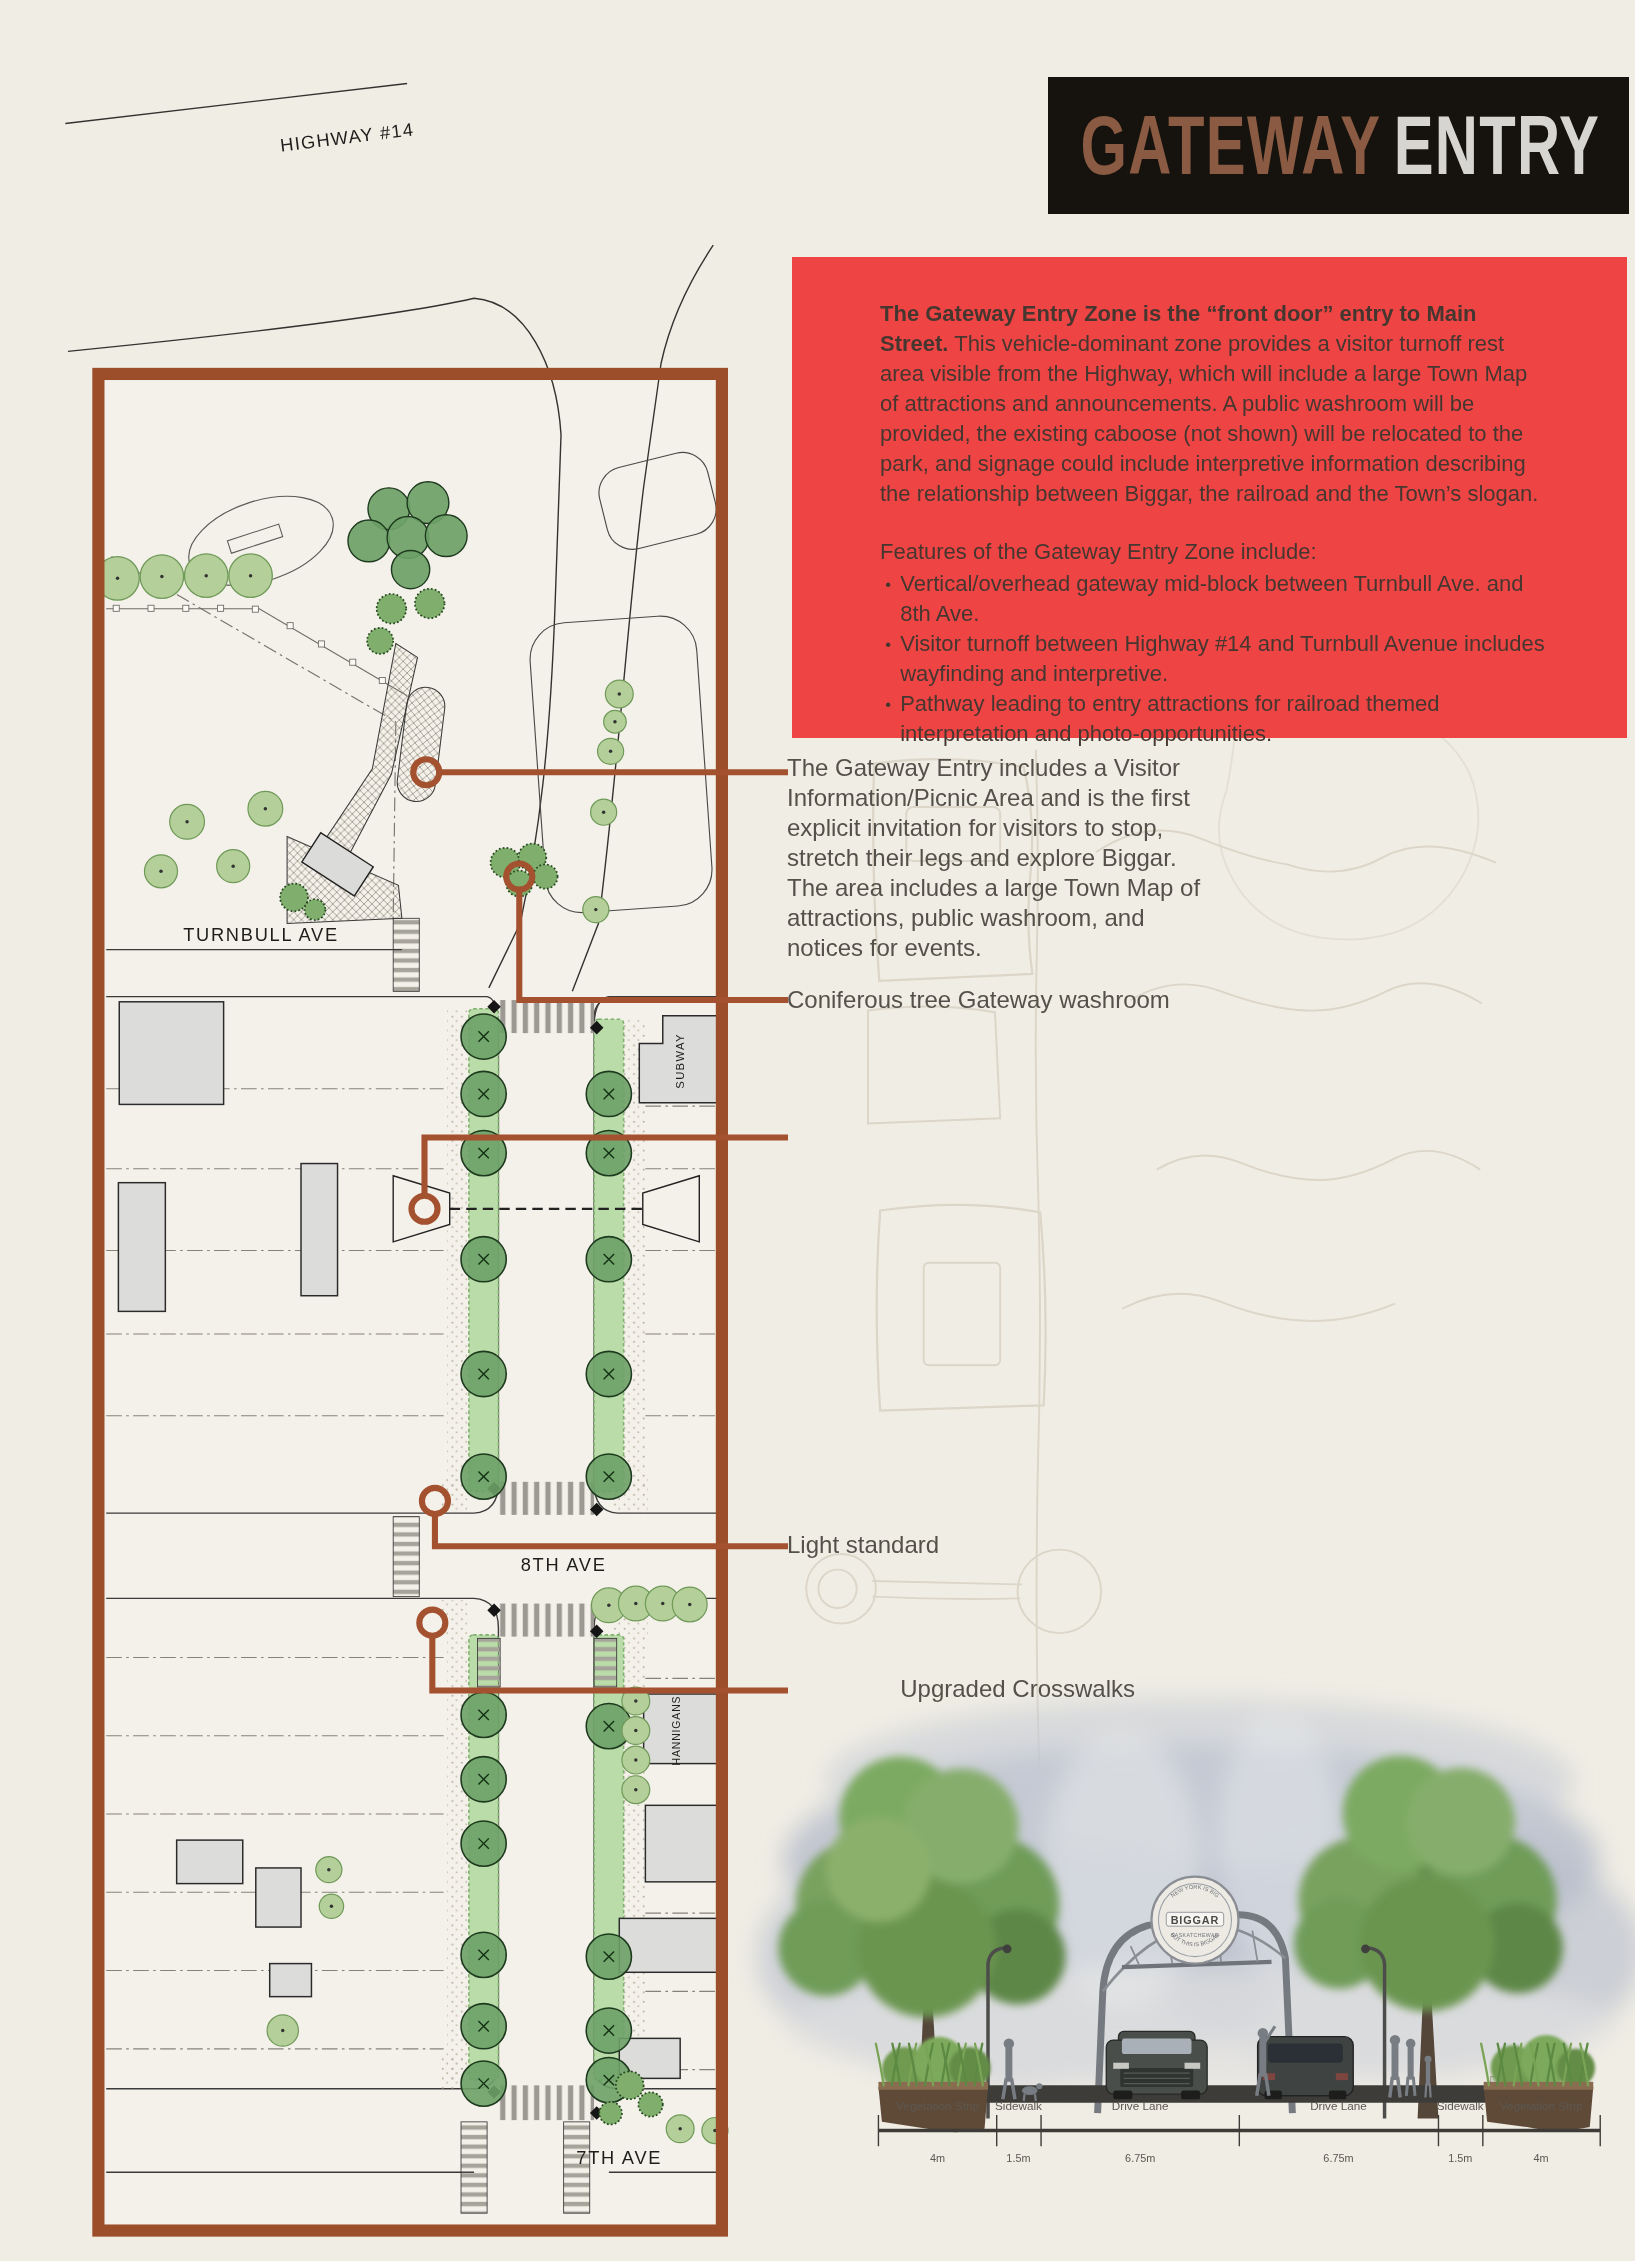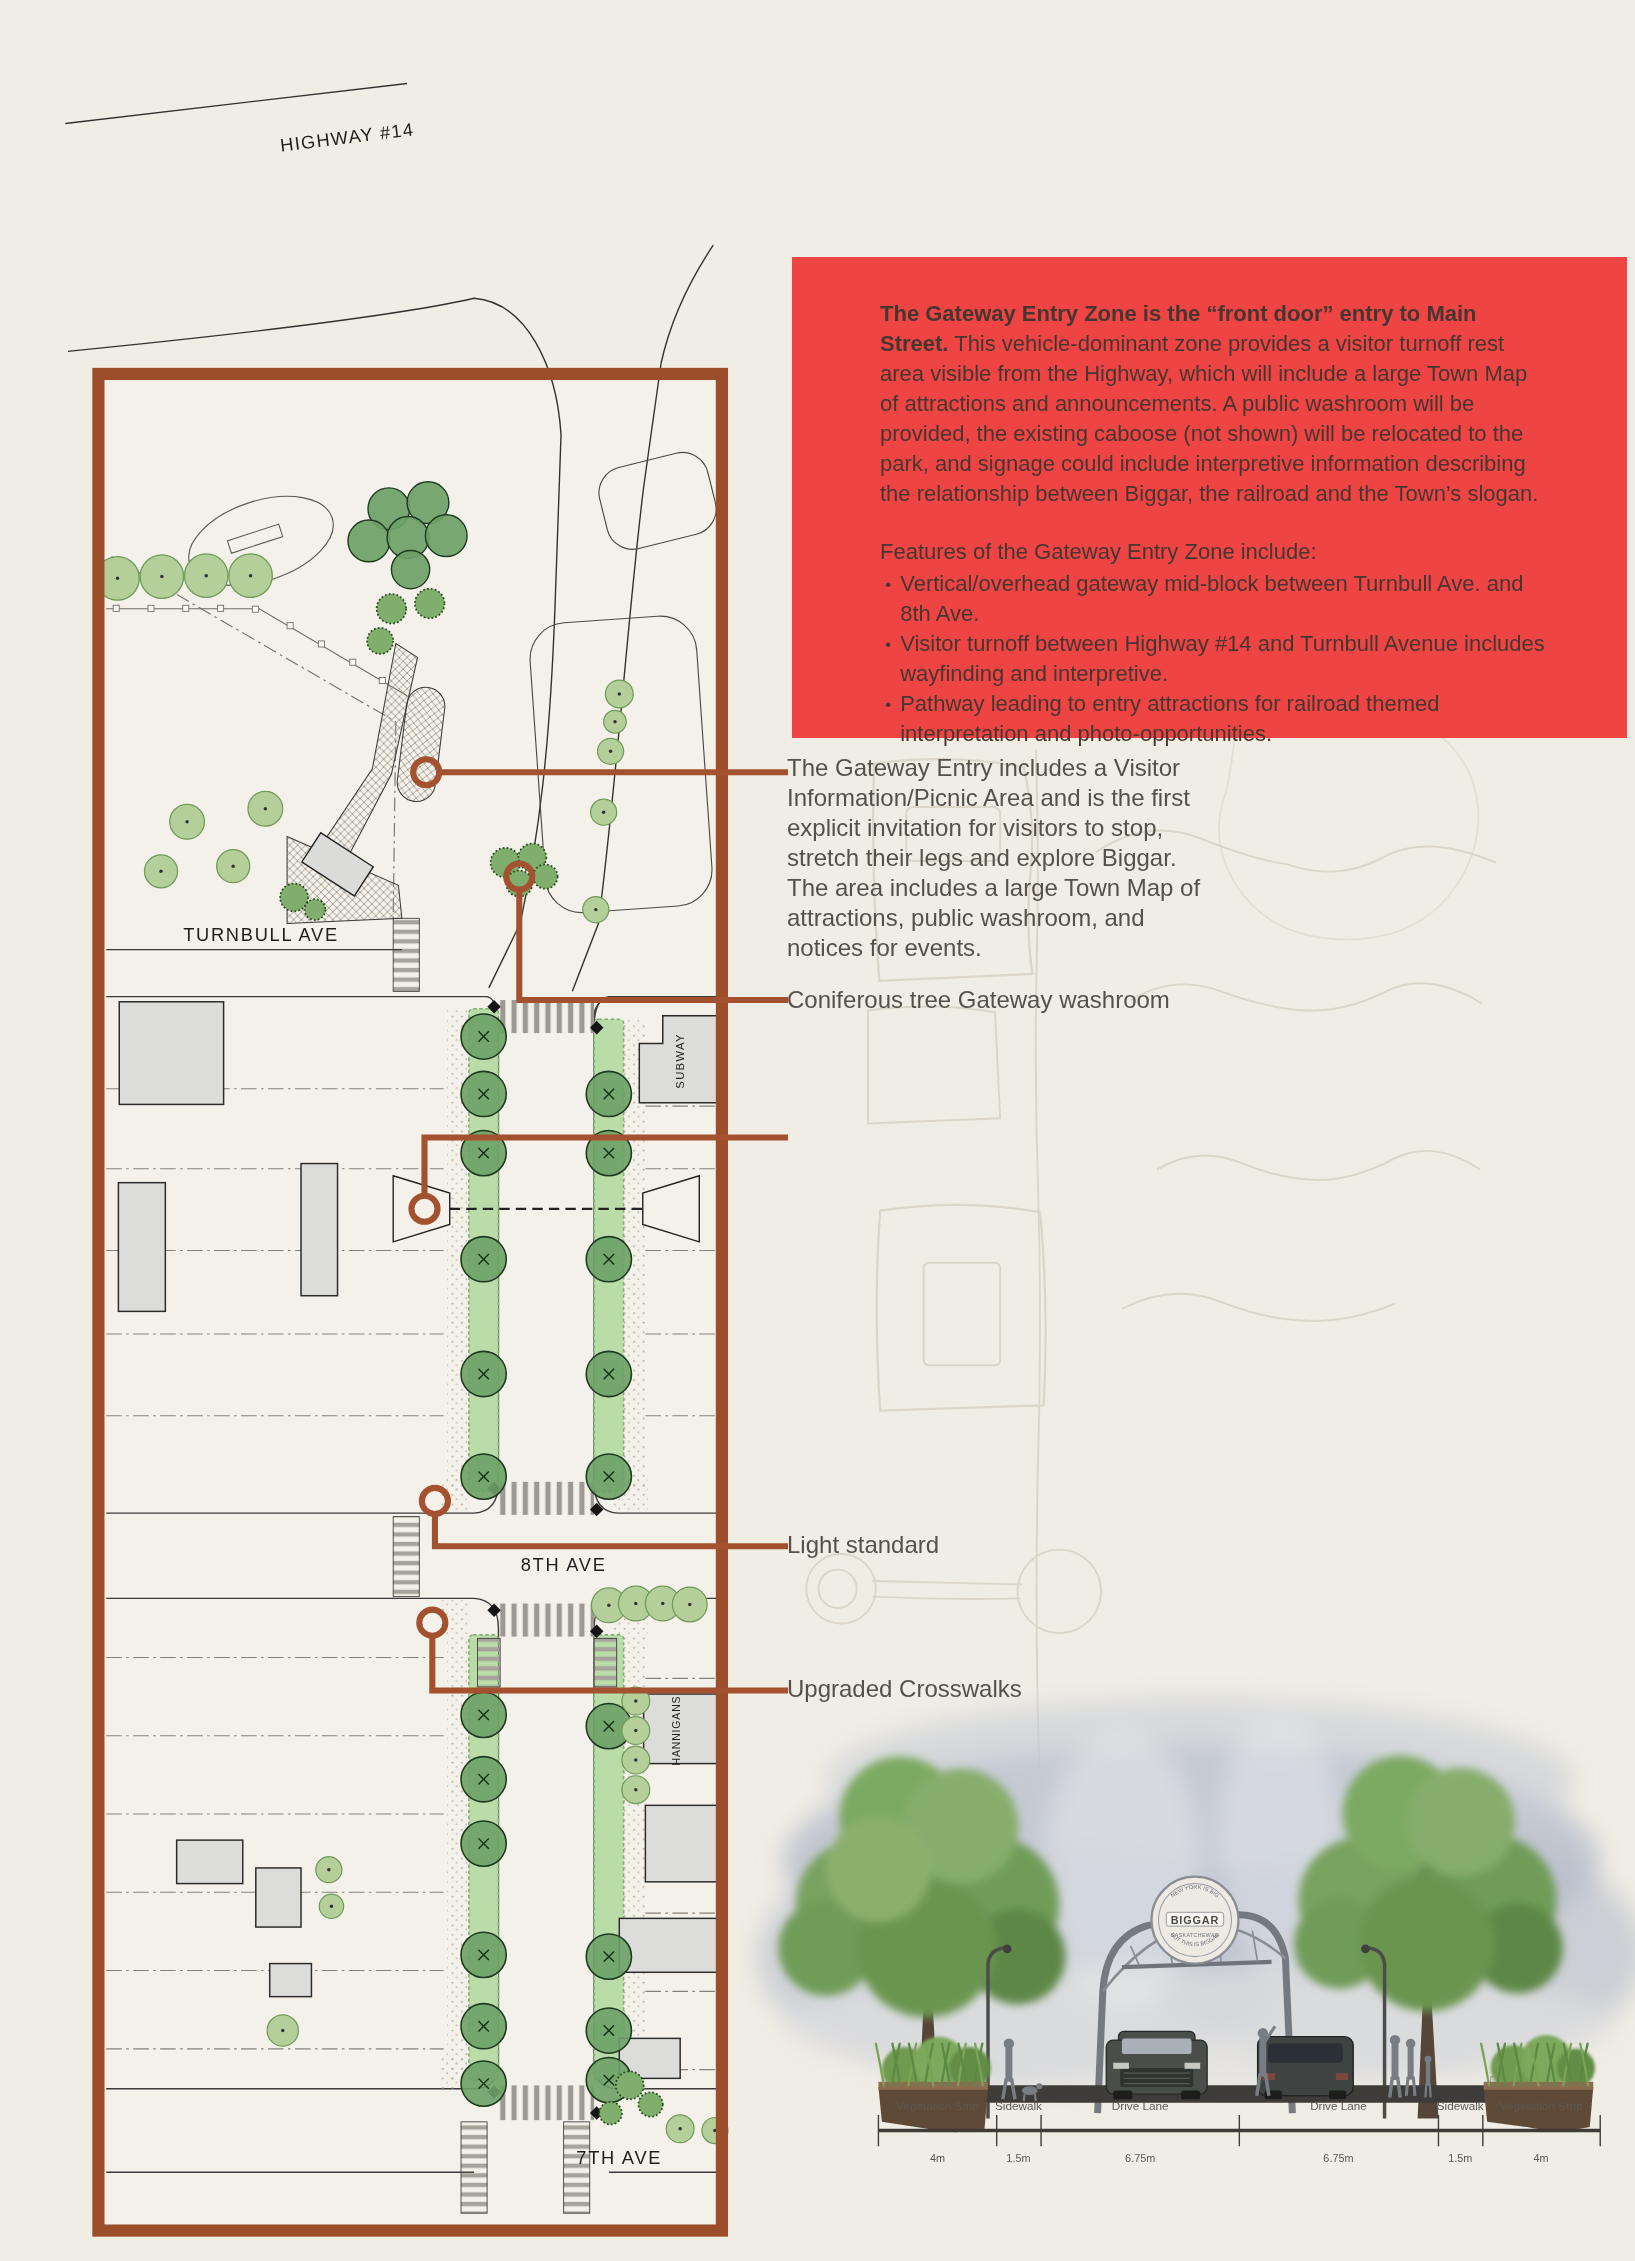--- a/index.html
+++ b/index.html
@@ -20,21 +20,21 @@
   .features{margin-top:28px;}
   .features ul{list-style:none;margin:1.7px 0 0 5.2px;padding:0;}
   .features li{position:relative;padding-left:15px;}
   .features li::before{content:"•";position:absolute;left:0;top:0;font-size:16.5px;}
   
   .callout{position:absolute;left:787px;color:#55514a;font-size:24px;line-height:30px;}
   #co-a{top:753px;width:428px;}
   #co-b{top:985px;width:452px;}
   #co-c{top:1123px;width:444px;}
   #co-d{top:1530px;width:348px;}
-  #co-e{top:1674px;width:348px;}
+  #co-e{top:1674px;width:348px;text-align:right;}
 </style>
 </head>
 <body>
 
 <div id="page">
 
 <svg width="1636" height="2261" viewBox="0 0 1881 2600">
   <defs>
     <pattern id="p-xwalk" width="13" height="38" patternUnits="userSpaceOnUse">
       <rect x="3" y="0" width="6" height="38" fill="#9b9992"></rect>
@@ -553,20 +553,26 @@
       <text x="1078" y="2486">4m</text>
       <text x="1171" y="2486">1.5m</text>
       <text x="1311" y="2486">6.75m</text>
       <text x="1539" y="2486">6.75m</text>
       <text x="1679" y="2486">1.5m</text>
       <text x="1772" y="2486">4m</text>
     </g>
   </g>
 </svg>
 
+  <div class="banner">
+    <div class="banner-inner">
+      <span class="t-primary">GATEWAY</span>
+      <span class="t-secondary">ENTRY</span>
+    </div>
+  </div>
 
   <div class="intro">
     <p style="margin:0;"><b>The Gateway Entry Zone is the “front door” entry to Main Street.</b><span> This vehicle-dominant zone provides a visitor turnoff rest area visible from the Highway, which will include a large Town Map of attractions and announcements. A public washroom will be provided, the existing caboose (not shown) will be relocated to the park, and signage could include interpretive information describing the relationship between Biggar, the railroad and the Town’s slogan.</span></p>
     <div class="features">
       <div>Features of the Gateway Entry Zone include:</div>
       <ul>
         <li>Vertical/overhead gateway mid-block between Turnbull Ave. and 8th Ave.</li>
         <li>Visitor turnoff between Highway #14 and Turnbull Avenue includes wayfinding and interpretive.</li>
         <li>Pathway leading to entry attractions for railroad themed interpretation and photo-opportunities.</li>
       </ul>

